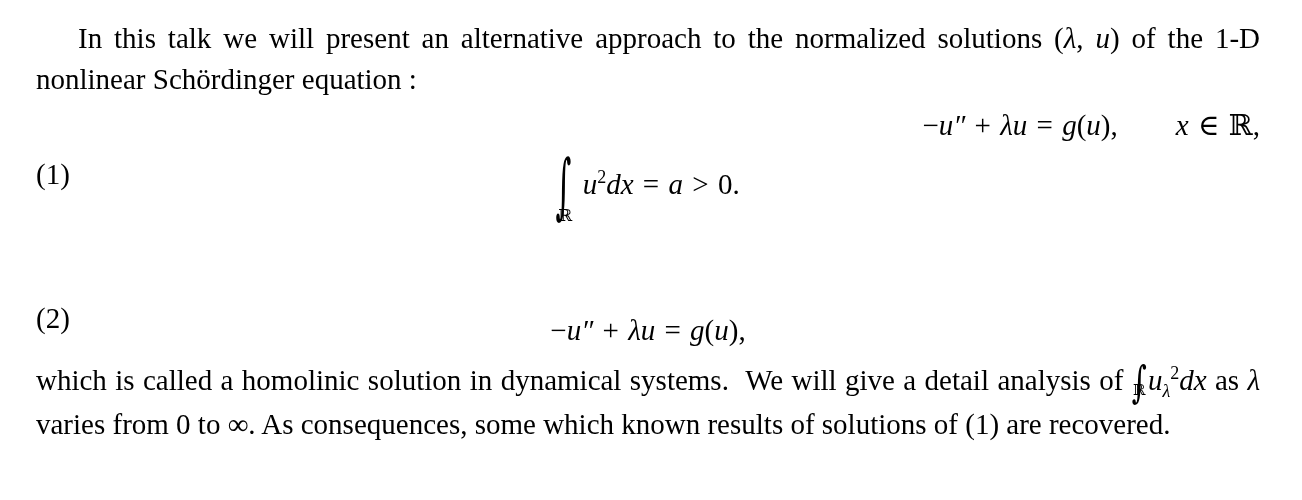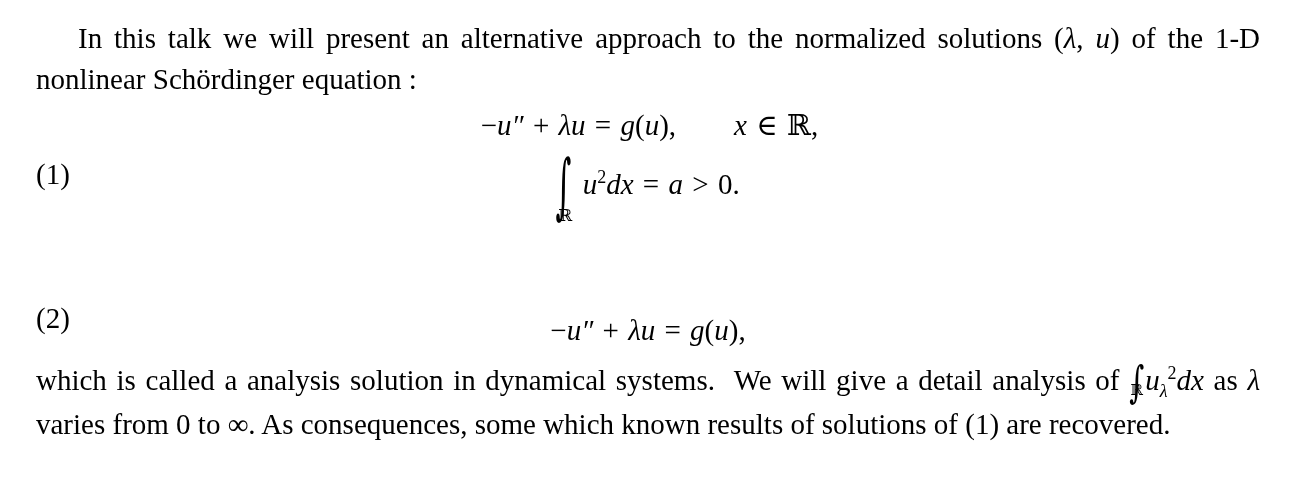--- a/index.html
+++ b/index.html
@@ -43,21 +43,21 @@
   .eq-tag {
     position: absolute;
     left: 0;
     font-size: 29px;
   }
   #tag1 { top: 52px; }
   .eq-line {
     text-align: center;
     font-size: 29px;
   }
-  #eq1a { position: absolute; left: 3px; right: 0; top: 2px; }
+  #eq1a { position: absolute; left: 3px; right: 0; top: 2px; text-align: right; }
   #eq1b { position: absolute; left: 0; right: 0; top: 62px; }
 
   
   #para2 { top: 253px; }
 
   
   #eqblock2 { top: 302px; height: 46px; }
   #tag2 { top: 0px; }
   #eq2 { position: absolute; left: 0; right: 0; top: 12px; }
 
@@ -145,18 +145,18 @@
 
 
   <div class="eq-block" id="eqblock2">
     <div class="eq-tag" id="tag2">(2)</div>
     <div class="eq-line" id="eq2">
       <span class="mo">−</span><span class="mi">u</span><span class="prime">″</span><span class="sp"></span><span class="mo">+</span><span class="sp"></span><span class="mi">λ</span><span class="mi">u</span><span class="sp"></span><span class="mo">=</span><span class="sp"></span><span class="mi">g</span><span class="mo">(</span><span class="mi">u</span><span class="mo">)</span><span class="mo">,</span>
     </div>
   </div>
 
   <div class="body-text" id="para3">
-    <span>which is called a analysis solution in dynamical systems.</span>&nbsp; <span>We will give a detail</span>
+    <span>which is called a homolinic solution in dynamical systems.</span>&nbsp; <span>We will give a detail</span>
     <span>analysis of </span><span class="intg-small"><span class="sign">∫</span><span class="lim bb">ℝ</span></span><span class="mi">u</span><span class="sub">λ</span><span class="supn">2</span><span class="mi">dx</span><span> as </span><span class="mi">λ</span><span> varies from 0 to </span><span class="mo">∞</span><span>. As consequences, some which known</span>
     <span>results of solutions of (1) are recovered.</span>
   </div>
 
 </div>
 
 </body></html>

